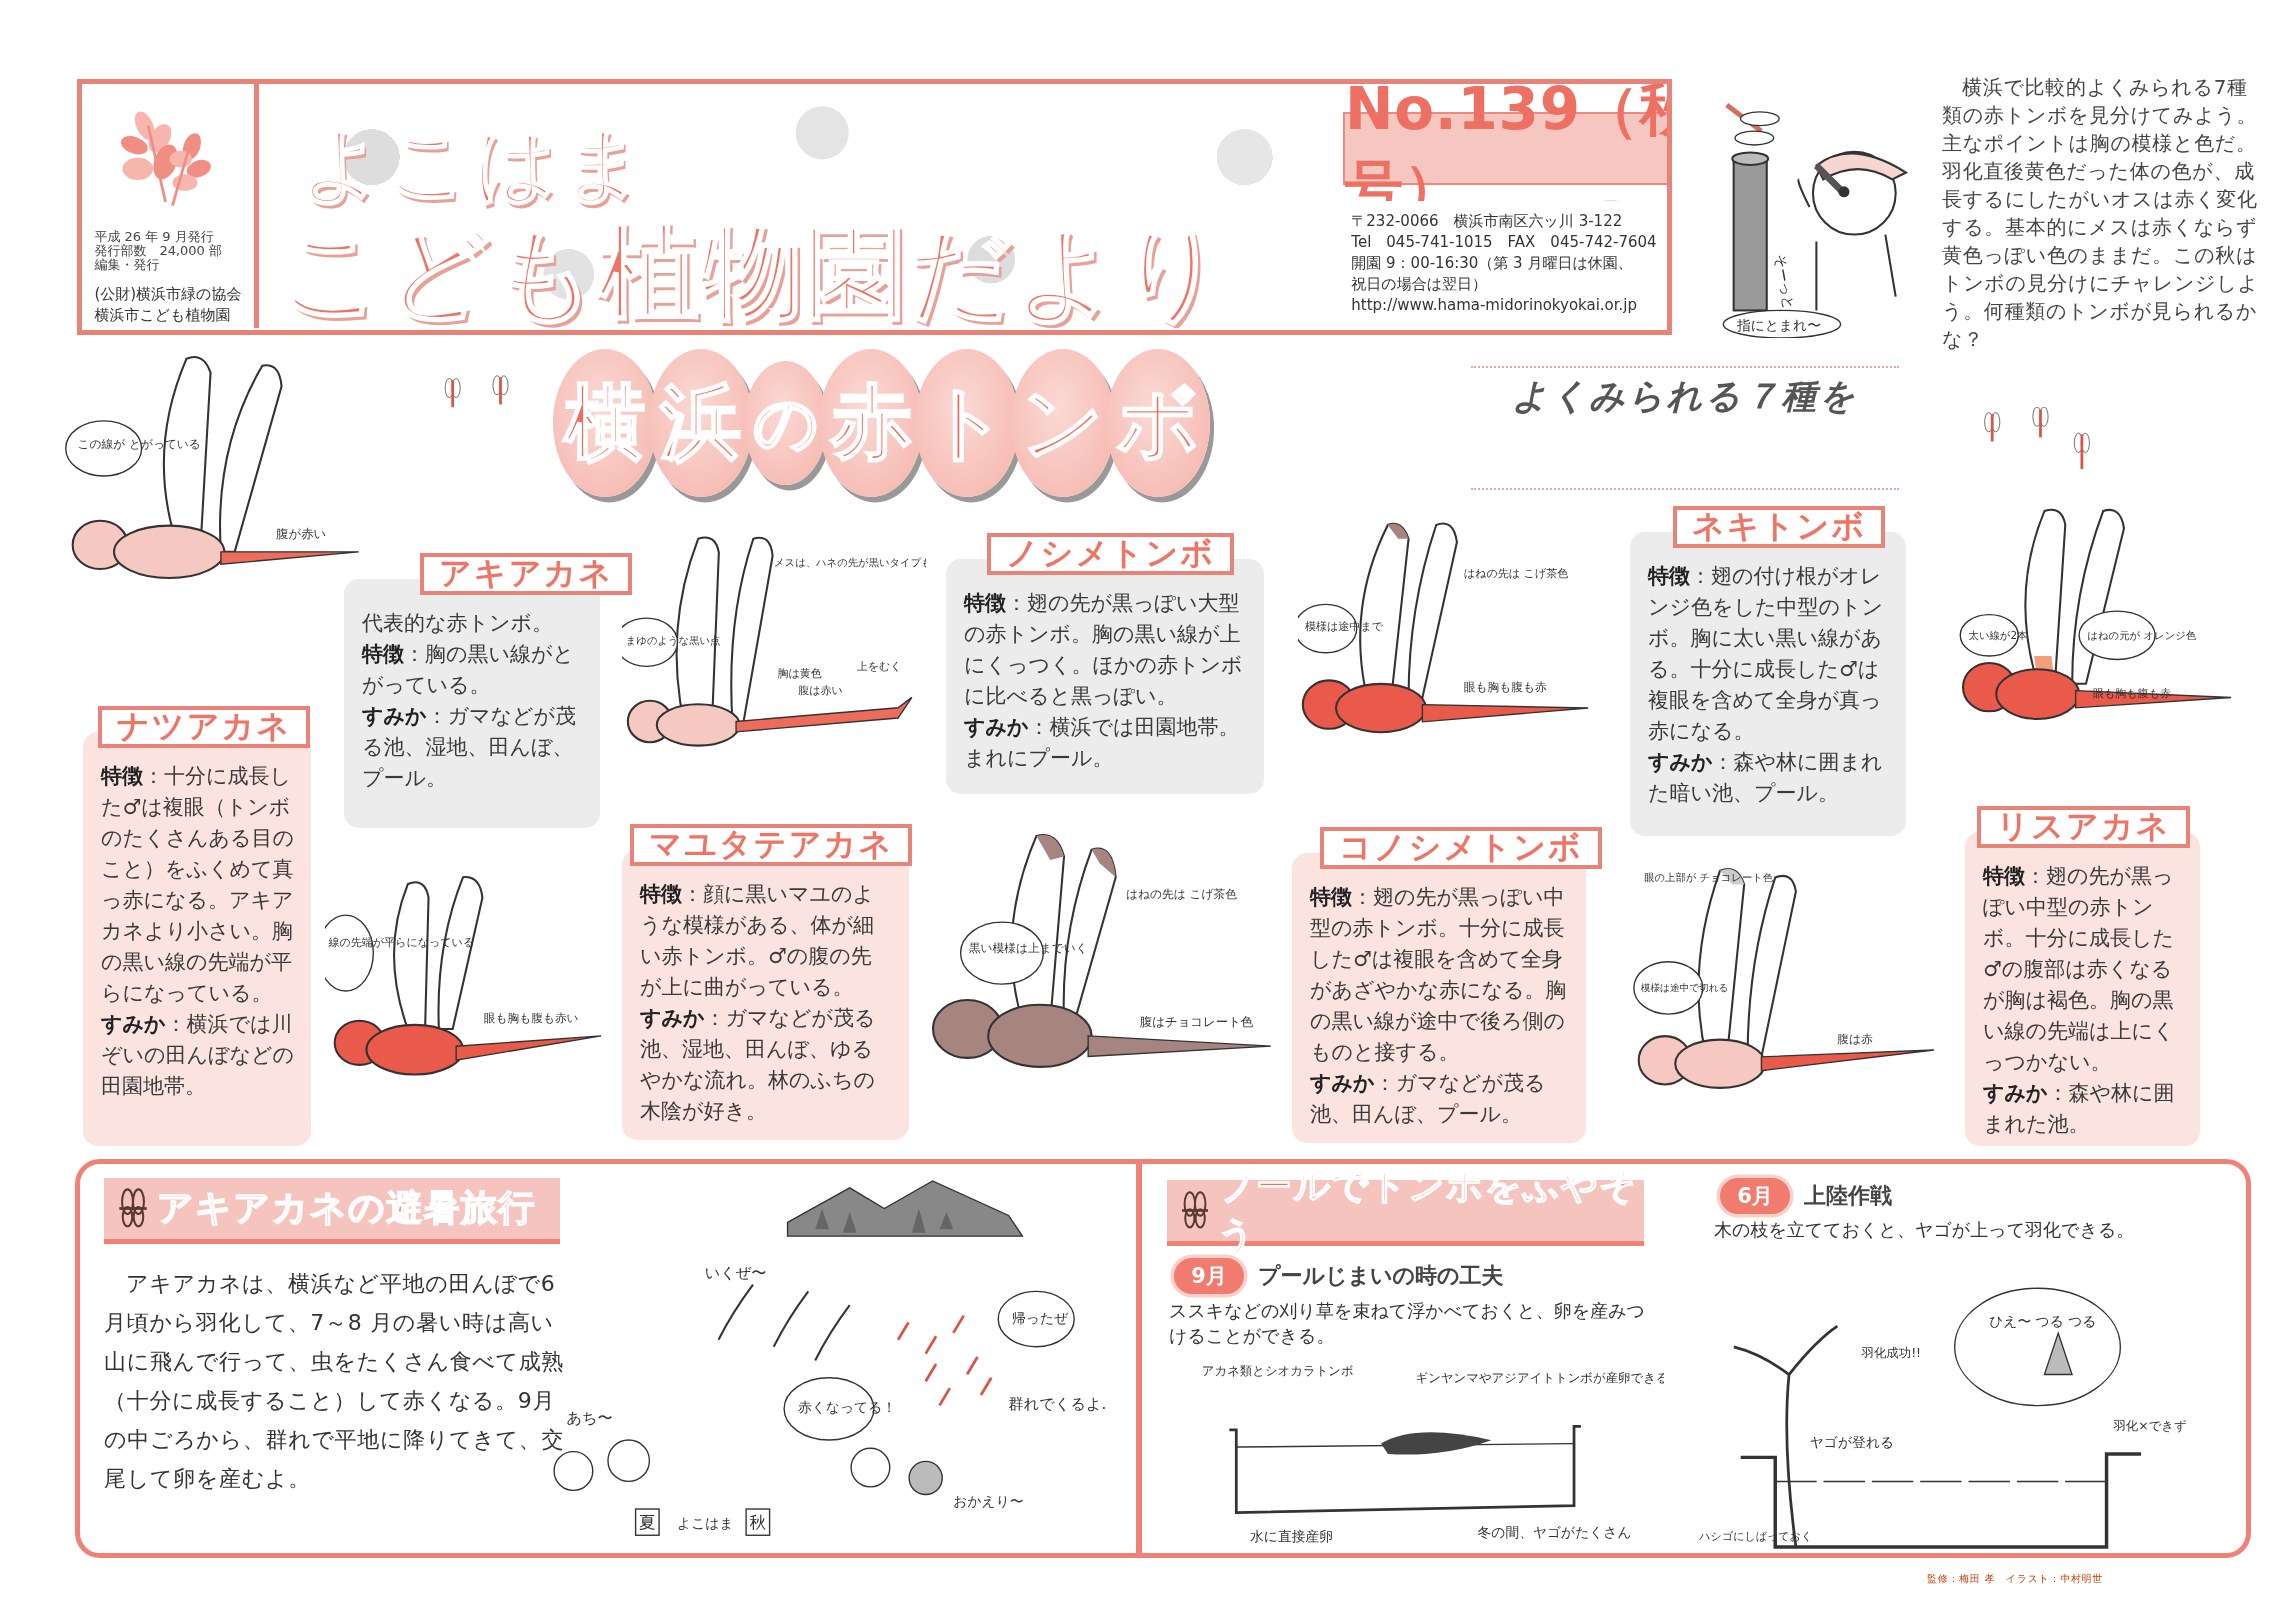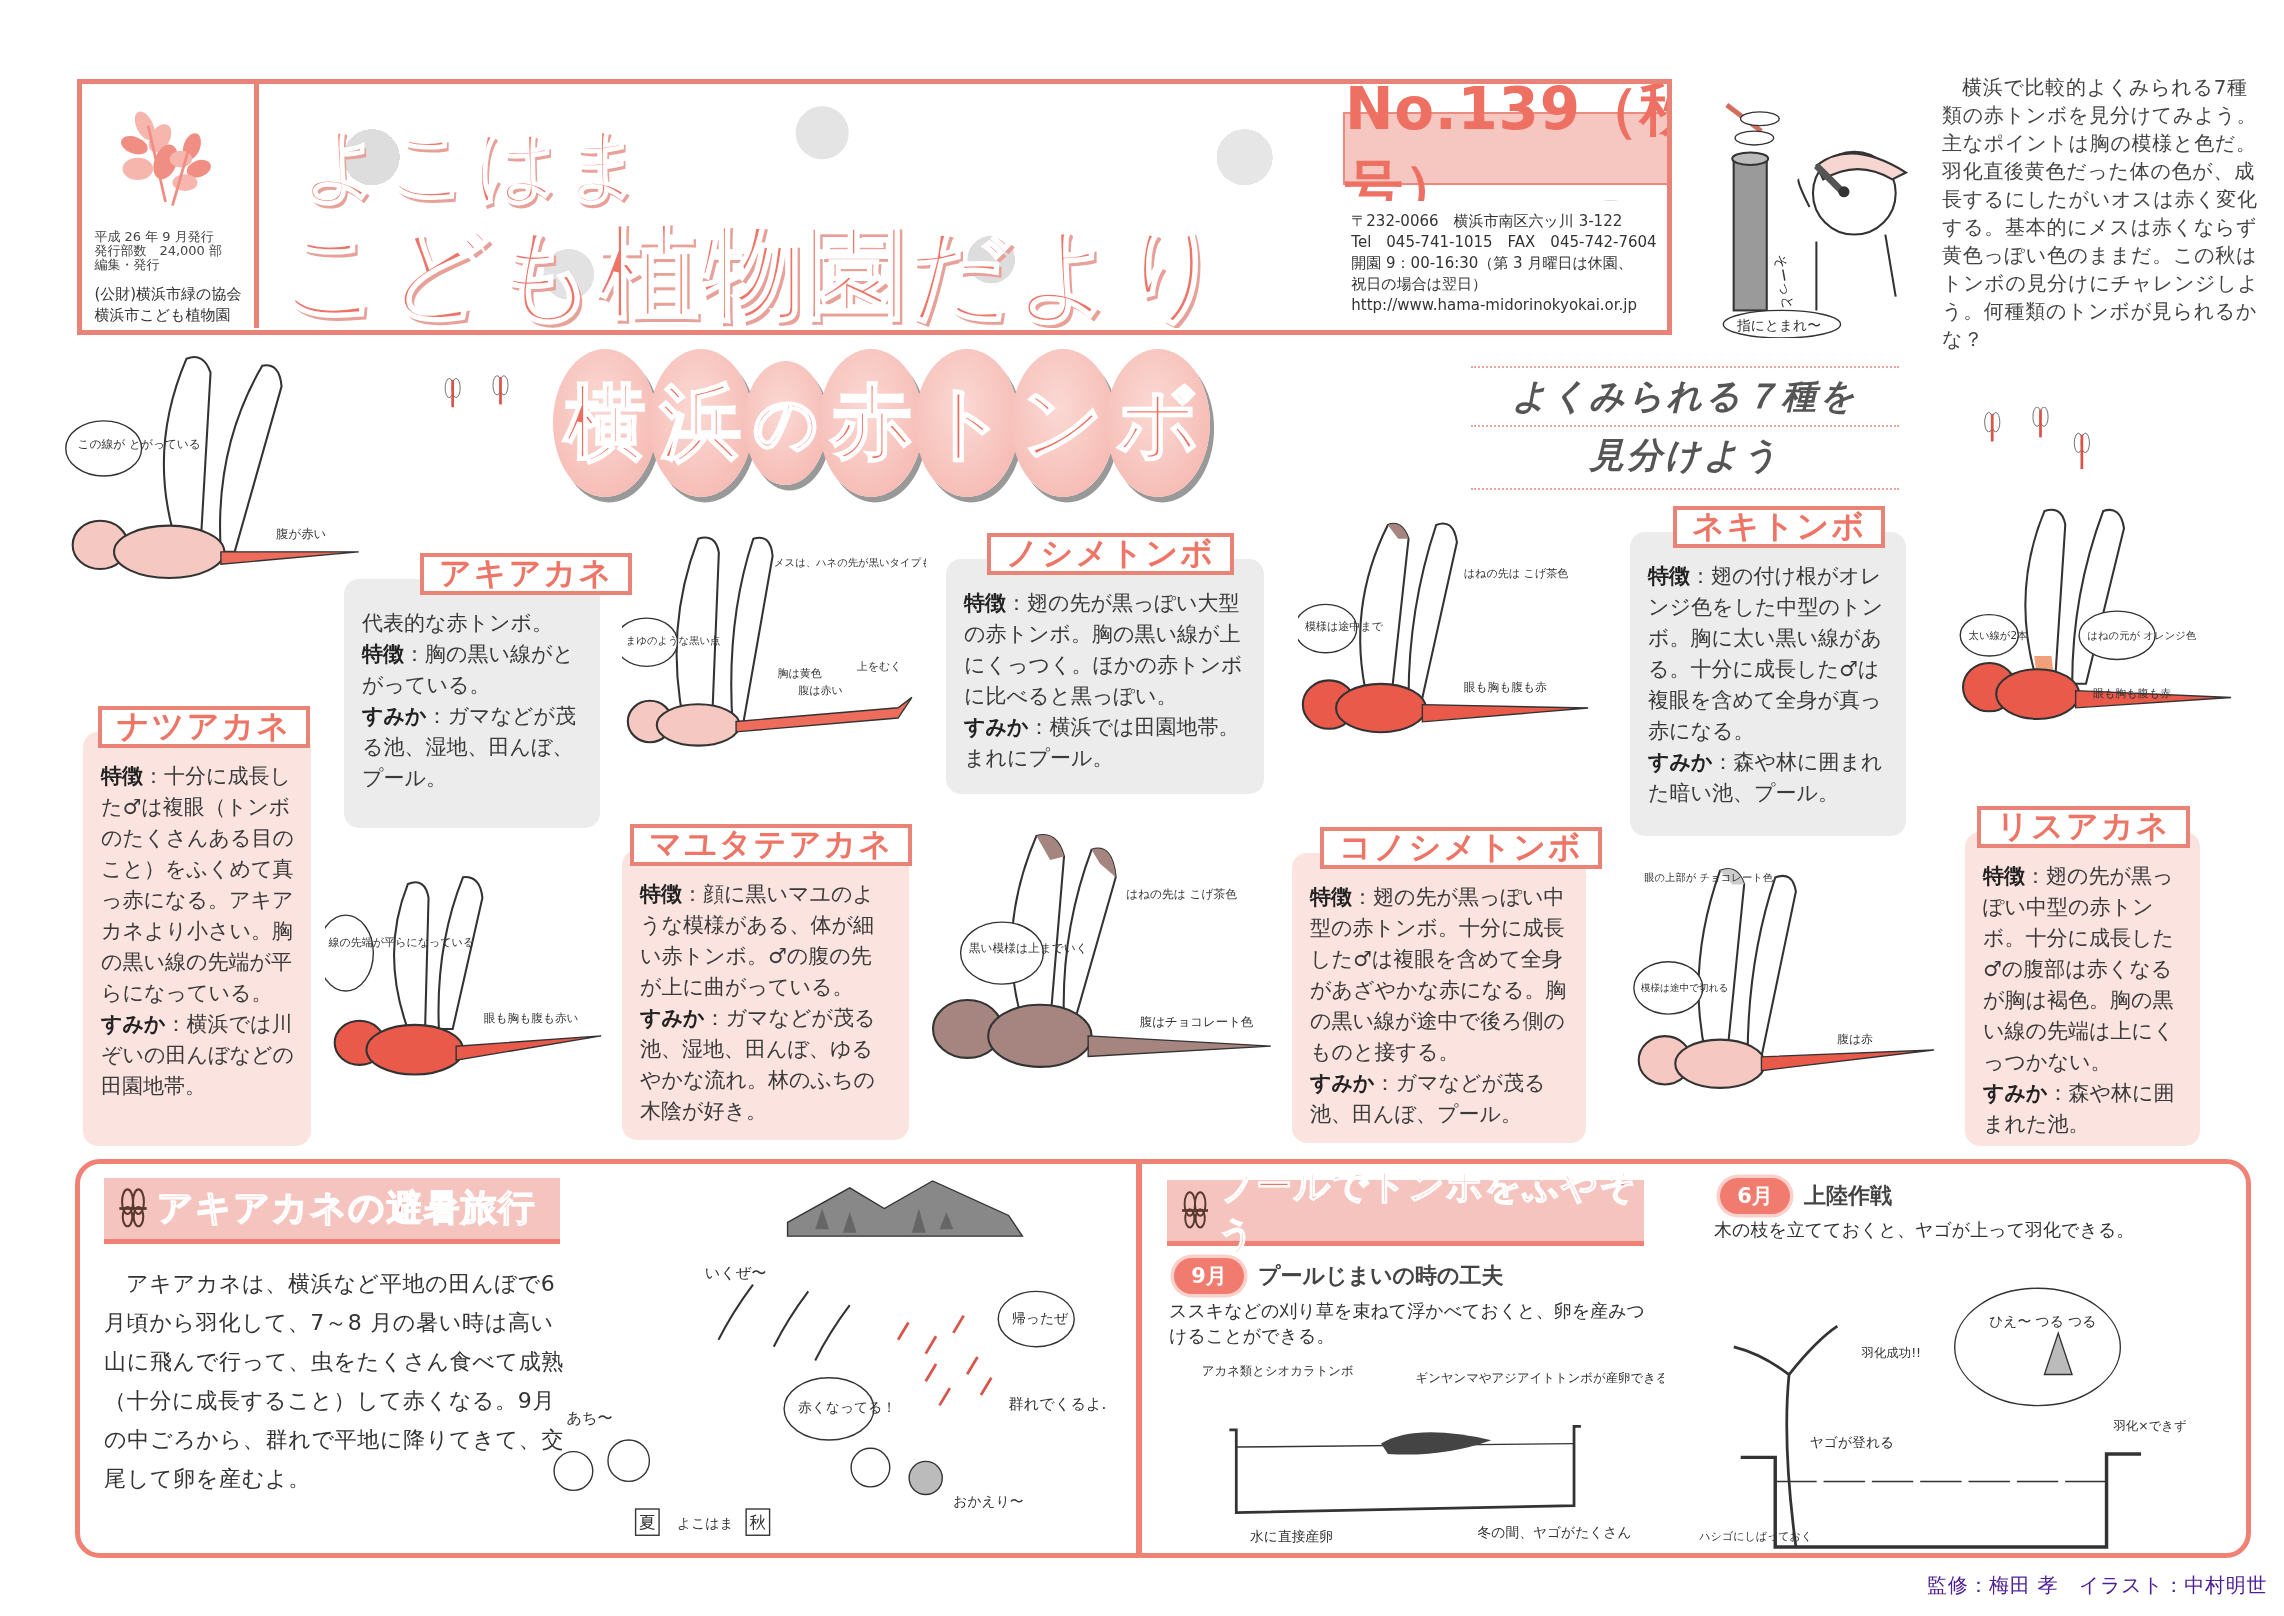--- a/index.html
+++ b/index.html
@@ -91,21 +91,21 @@
     height: 66px; background: #f6c4be; border-bottom: 5.5px solid #ef8275; display: flex; align-items: center; padding-left: 15px;
   }
   .ribbon-text { font-size: 36px; font-weight: bold; color: #ef6f62; -webkit-text-stroke: 1.4px #fff; letter-spacing: 1.4px; margin-left: 9.7px; }
   .para { font-size: 22px; line-height: 39px; color: #333; letter-spacing: 0.7px; }
   .month-pill {
     display: inline-flex; align-items: center; justify-content: center; width: 70px; height: 36px; border-radius: 18px;
     background: #f07b6e; color: #fff; font-size: 21px; font-weight: bold; box-shadow: 0 0 0 3.5px #fad0ca;
   }
   .pill-head { font-size: 22px; font-weight: bold; color: #444; margin-left: 14px; }
   .small-para { font-size: 18px; line-height: 25px; color: #333; }
-  .credit { left: 1927px; top: 1572px; font-size: 20px; color: #4c1d95; letter-spacing: 0.7px; }
+  .credit { left: 1927px; top: 1572px; font-size: 10px; color: #c2410c; letter-spacing: 0.7px; }
 </style>
 </head>
 <body>
 
 <div class="abs masthead">
   <div class="abs mast-left">
     <svg class="abs logo" viewBox="0 0 150 150">
       <g fill="#f08e84">
         <ellipse cx="40" cy="30" rx="12" ry="22" transform="rotate(-25 40 30)" fill="#f6b5ad"></ellipse>
         <ellipse cx="25" cy="58" rx="20" ry="12" transform="rotate(20 25 58)"></ellipse>
@@ -192,21 +192,20 @@
   <div class="main-char">横</div>
   <div class="main-char">浜</div>
   <div class="main-char small">の</div>
   <div class="main-char">赤</div>
   <div class="main-char">ト</div>
   <div class="main-char">ン</div>
   <div class="main-char">ボ</div>
 </div>
 <div class="abs subtitle-box">
   <div class="subtitle-line">よくみられる７種を</div>
-  <div class="subtitle-line">見分けよう</div>
 </div>
 
 <svg class="abs" style="left:62px;top:345px;width:304px;height:262px" viewBox="0 0 440 380">
   <path d="M170 300 Q120 160 180 20 Q205 10 215 40 L200 300 Z" fill="#fff" stroke="#333" stroke-width="3"></path>
   <path d="M230 300 Q220 150 290 30 Q315 25 318 60 L250 300 Z" fill="#fff" stroke="#333" stroke-width="3"></path>
   <ellipse cx="55" cy="290" rx="40" ry="35" fill="#f5c8c2" stroke="#333" stroke-width="3"></ellipse>
   <ellipse cx="155" cy="300" rx="80" ry="38" fill="#f5c8c2" stroke="#333" stroke-width="3"></ellipse>
   <path d="M230 300 L430 300 L230 318 Z" fill="#ee6c5c" stroke="#333" stroke-width="2"></path>
   <ellipse cx="60" cy="150" rx="55" ry="40" fill="#fff" stroke="#333" stroke-width="2"></ellipse>
   <text x="22" y="150" font-size="17" fill="#333">この線が とがっている</text>

